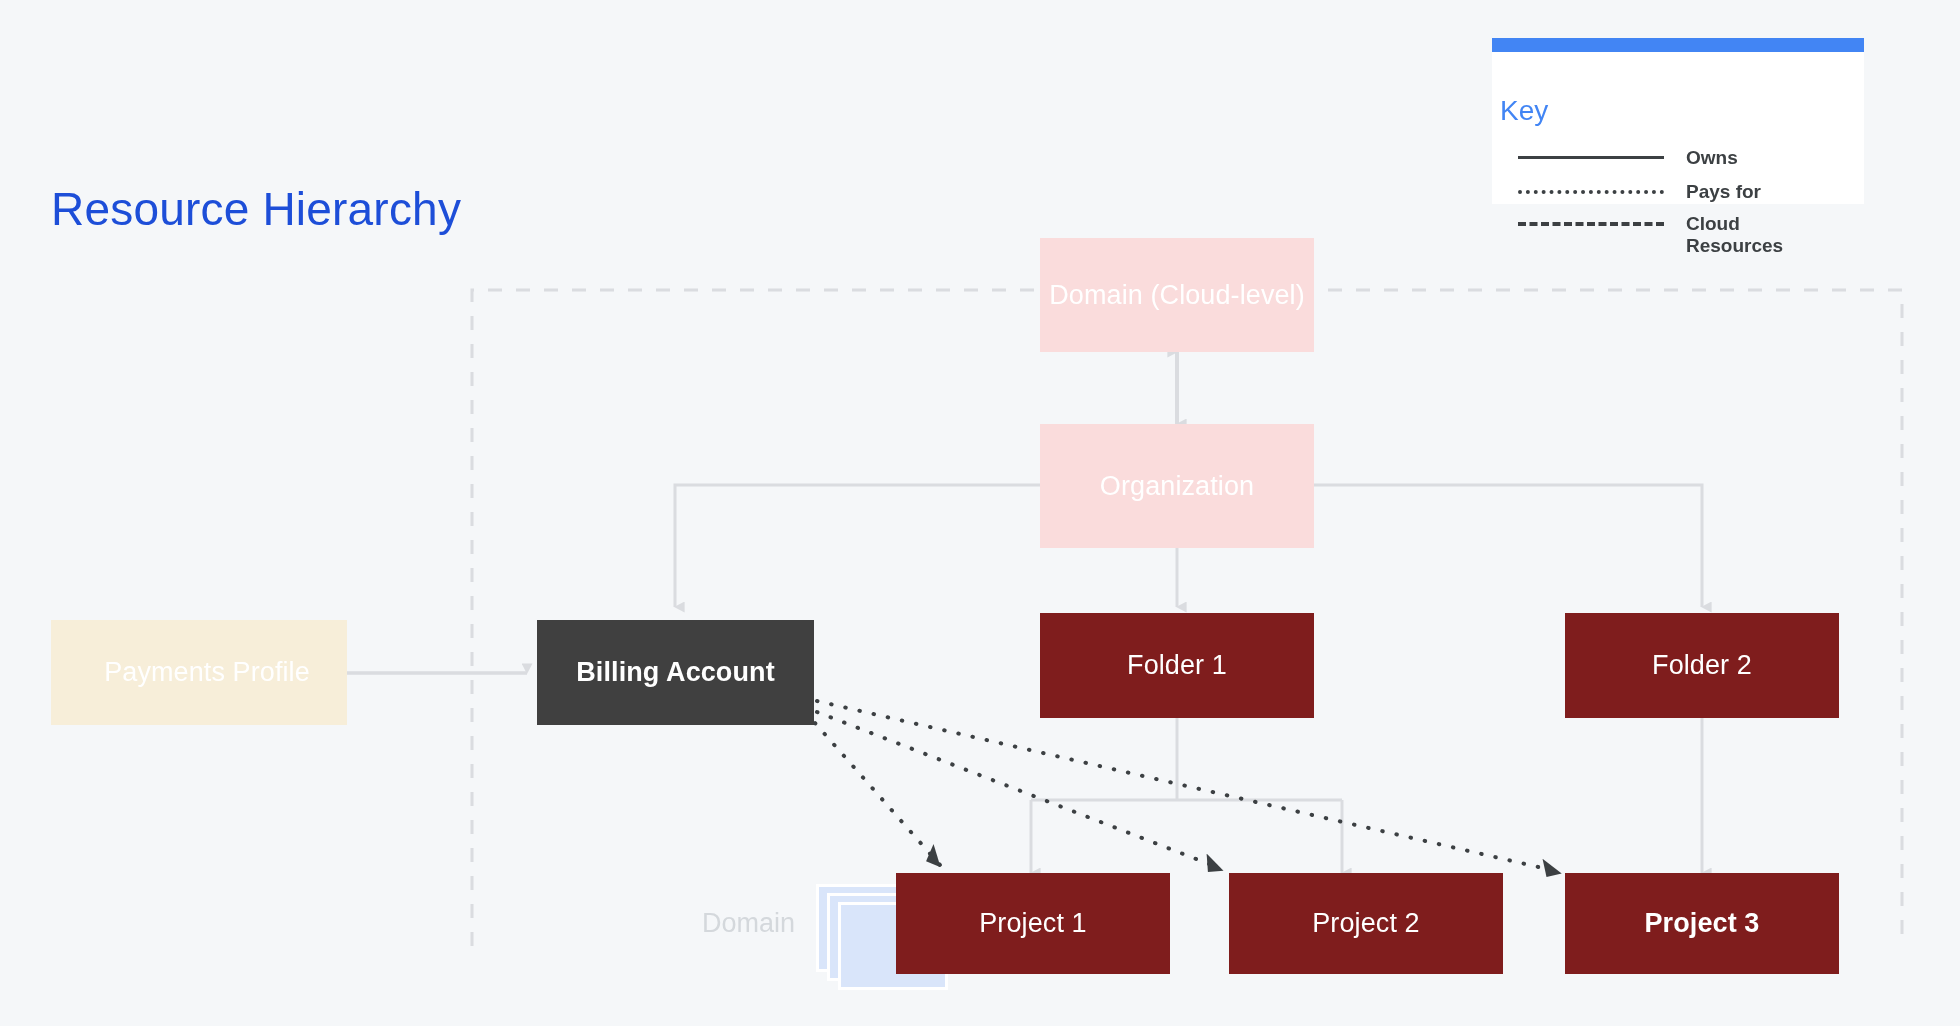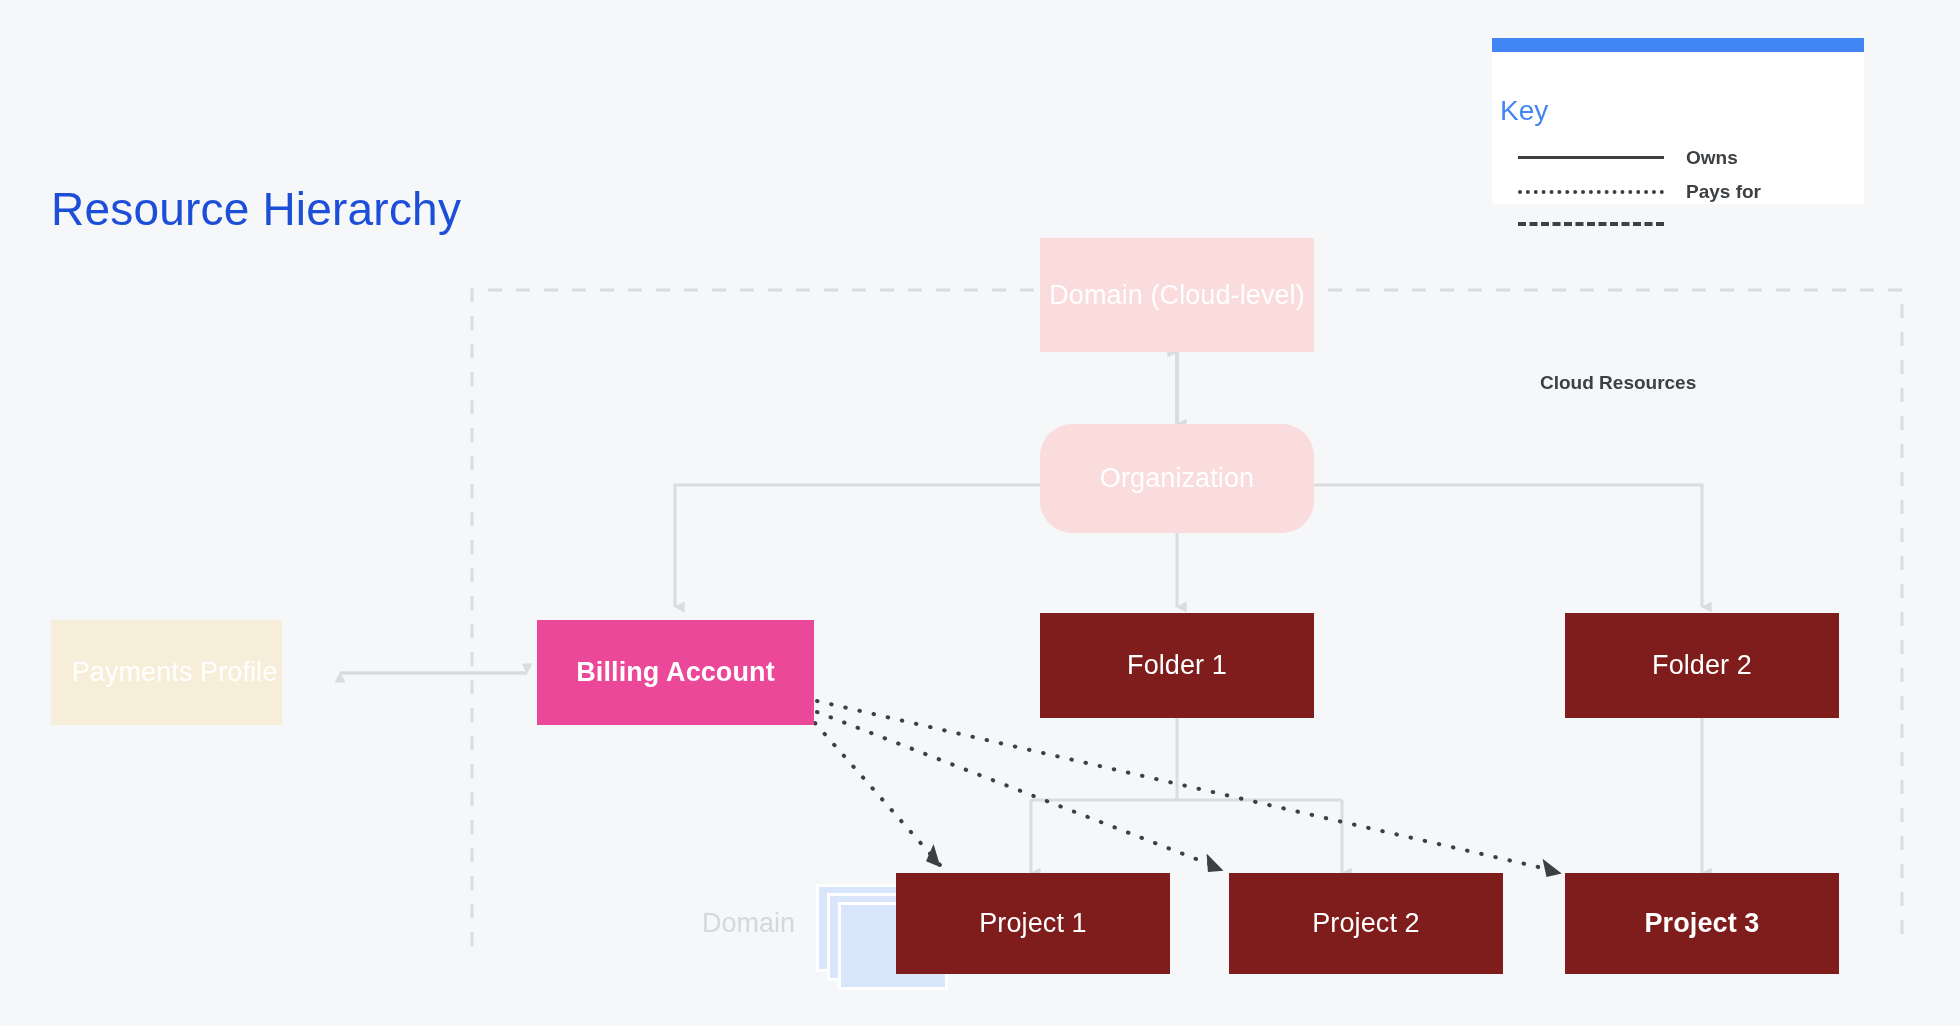--- a/index.html
+++ b/index.html
@@ -32,21 +32,21 @@
     text-align: center;
     font-size: 27px;
     font-weight: 400;
     color: #ffffff;
     letter-spacing: 0.1px;
     line-height: 1.2;
     box-sizing: border-box;
   }
   .node.pink   { background: #fadcdc; }
   .node.blue   { background: #7f1d1d; }
-  .node.green  { background: #ec4899; font-weight: 700; }
+  .node.green  { background: #404040; font-weight: 700; }
   .node.cream  { background: #f7eed9; }
 
   #page-title {
     position: absolute;
     left: 51px;
     top: 182px;
     font-size: 46px;
     font-weight: 400;
     color: #1d4ed8;
     letter-spacing: 0.2px;
@@ -191,23 +191,23 @@
       <line x1="817" y1="712" x2="1222" y2="869" stroke="#3c4043" stroke-width="4" stroke-linecap="round" stroke-dasharray="0.5 14" marker-end="url(#ah-dark)"></line>
     </g>
 
     <g>
       <line x1="817" y1="701" x2="1560" y2="872" stroke="#3c4043" stroke-width="4" stroke-linecap="round" stroke-dasharray="0.5 14" marker-end="url(#ah-dark)"></line>
     </g>
   </svg>
 
   <div class="node pink" style="left:1040px; top:238px; width:274px; height:114px;">Domain (Cloud-level)</div>
 
-  <div class="node pink" style="left:1040px; top:424px; width:274px; height:109px;border-radius:32px;">Organization</div>
-
-  <div class="node cream" style="left:51px; top:620px; width:231px; height:105px;padding-left:16px;">Payments Profile</div>
+  <div class="node pink" style="left:1040px; top:424px; width:274px; height:124px;">Organization</div>
+
+  <div class="node cream" style="left:51px; top:620px; width:296px; height:105px;padding-left:16px;">Payments Profile</div>
 
   <div class="node green" style="left:537px; top:620px; width:277px; height:105px;">Billing Account</div>
 
   <div class="node blue" style="left:1040px; top:613px; width:274px; height:105px;">Folder 1</div>
 
   <div class="node blue" style="left:1565px; top:613px; width:274px; height:105px;">Folder 2</div>
 
   <div class="label-card" style="left:816px; top:884px; width:110px; height:88px;"></div>
   <div class="label-card" style="left:827px; top:893px; width:110px; height:88px;"></div>
   <div class="label-card" style="left:838px; top:902px; width:110px; height:88px;"></div>
@@ -228,20 +228,20 @@
       <div class="key-row" style="top:95px;text-align:right;">
         <div class="key-sample key-sample-solid"></div>
         <div class="key-label">Owns</div>
       </div>
 
       <div class="key-row" style="top:129px;">
         <div class="key-sample key-sample-dotted"></div>
         <div class="key-label">Pays for</div>
       </div>
 
-      <div class="key-row" style="top:161px;flex-direction:column;">
+      <div class="key-row" style="top:161px;">
         <div class="key-sample key-sample-dashed"></div>
         <div class="key-label">Cloud Resources</div>
       </div>
     </div>
   </div>
 
 </div>
 
 </body></html>

